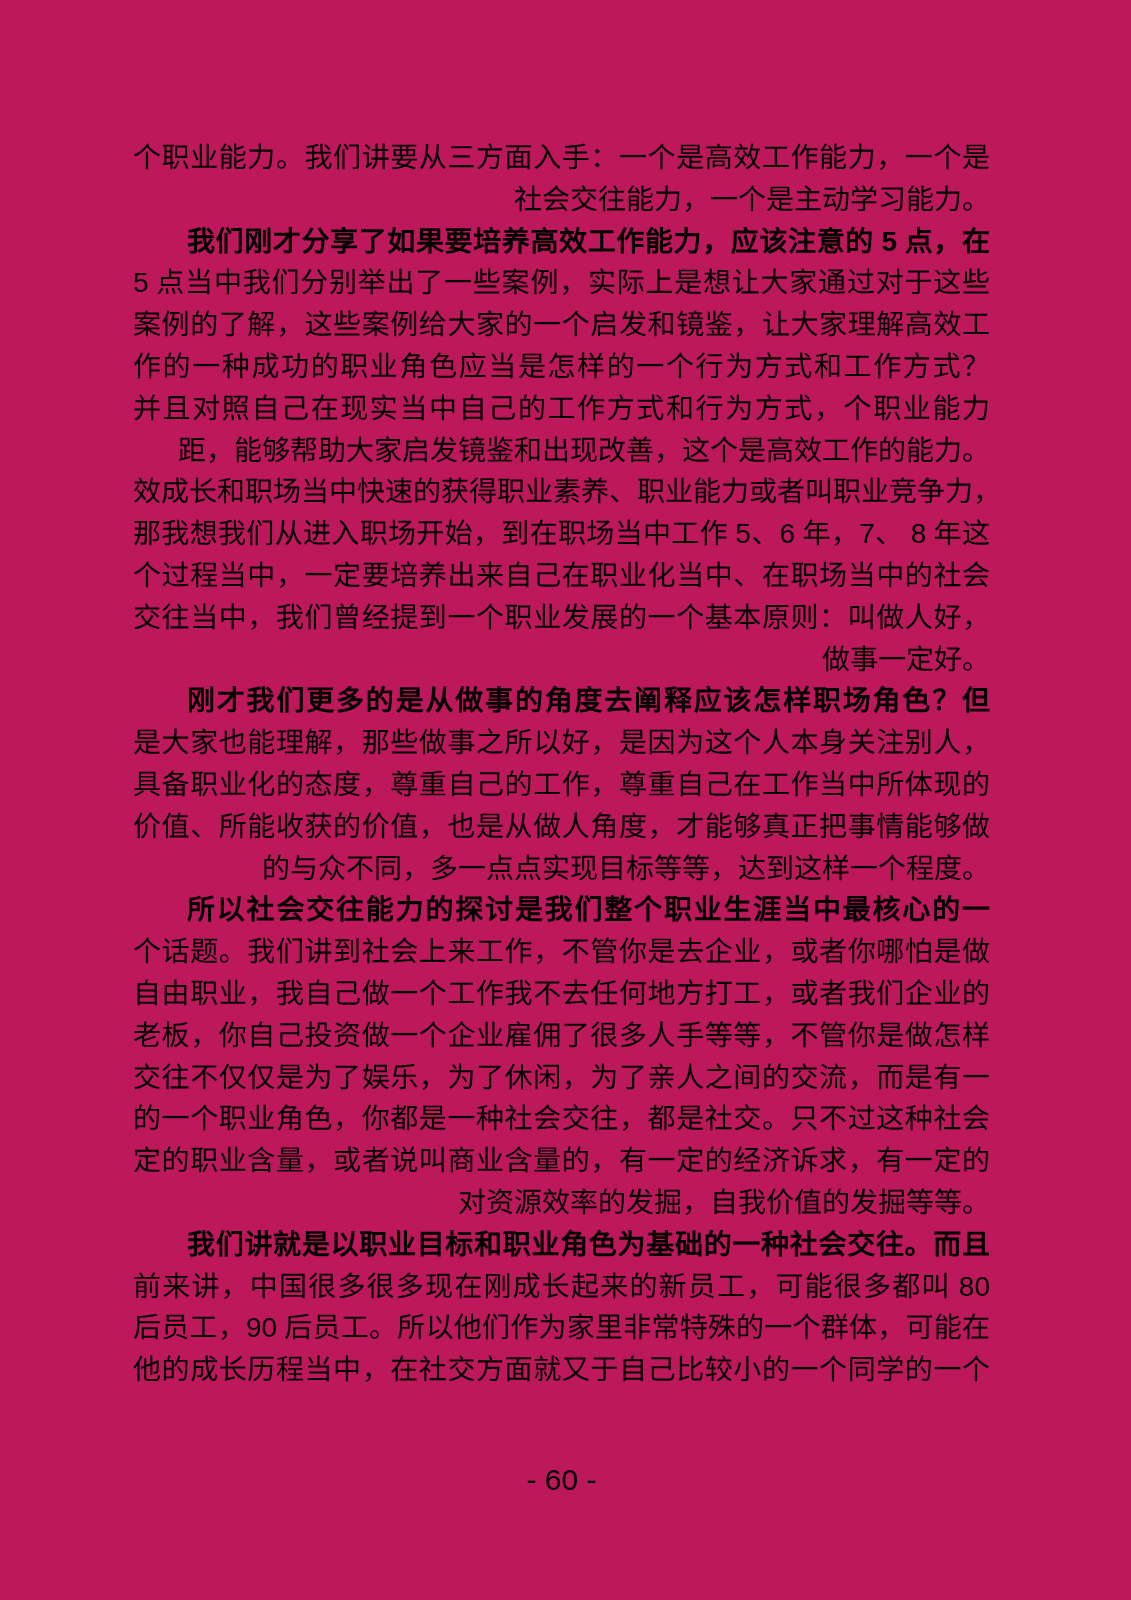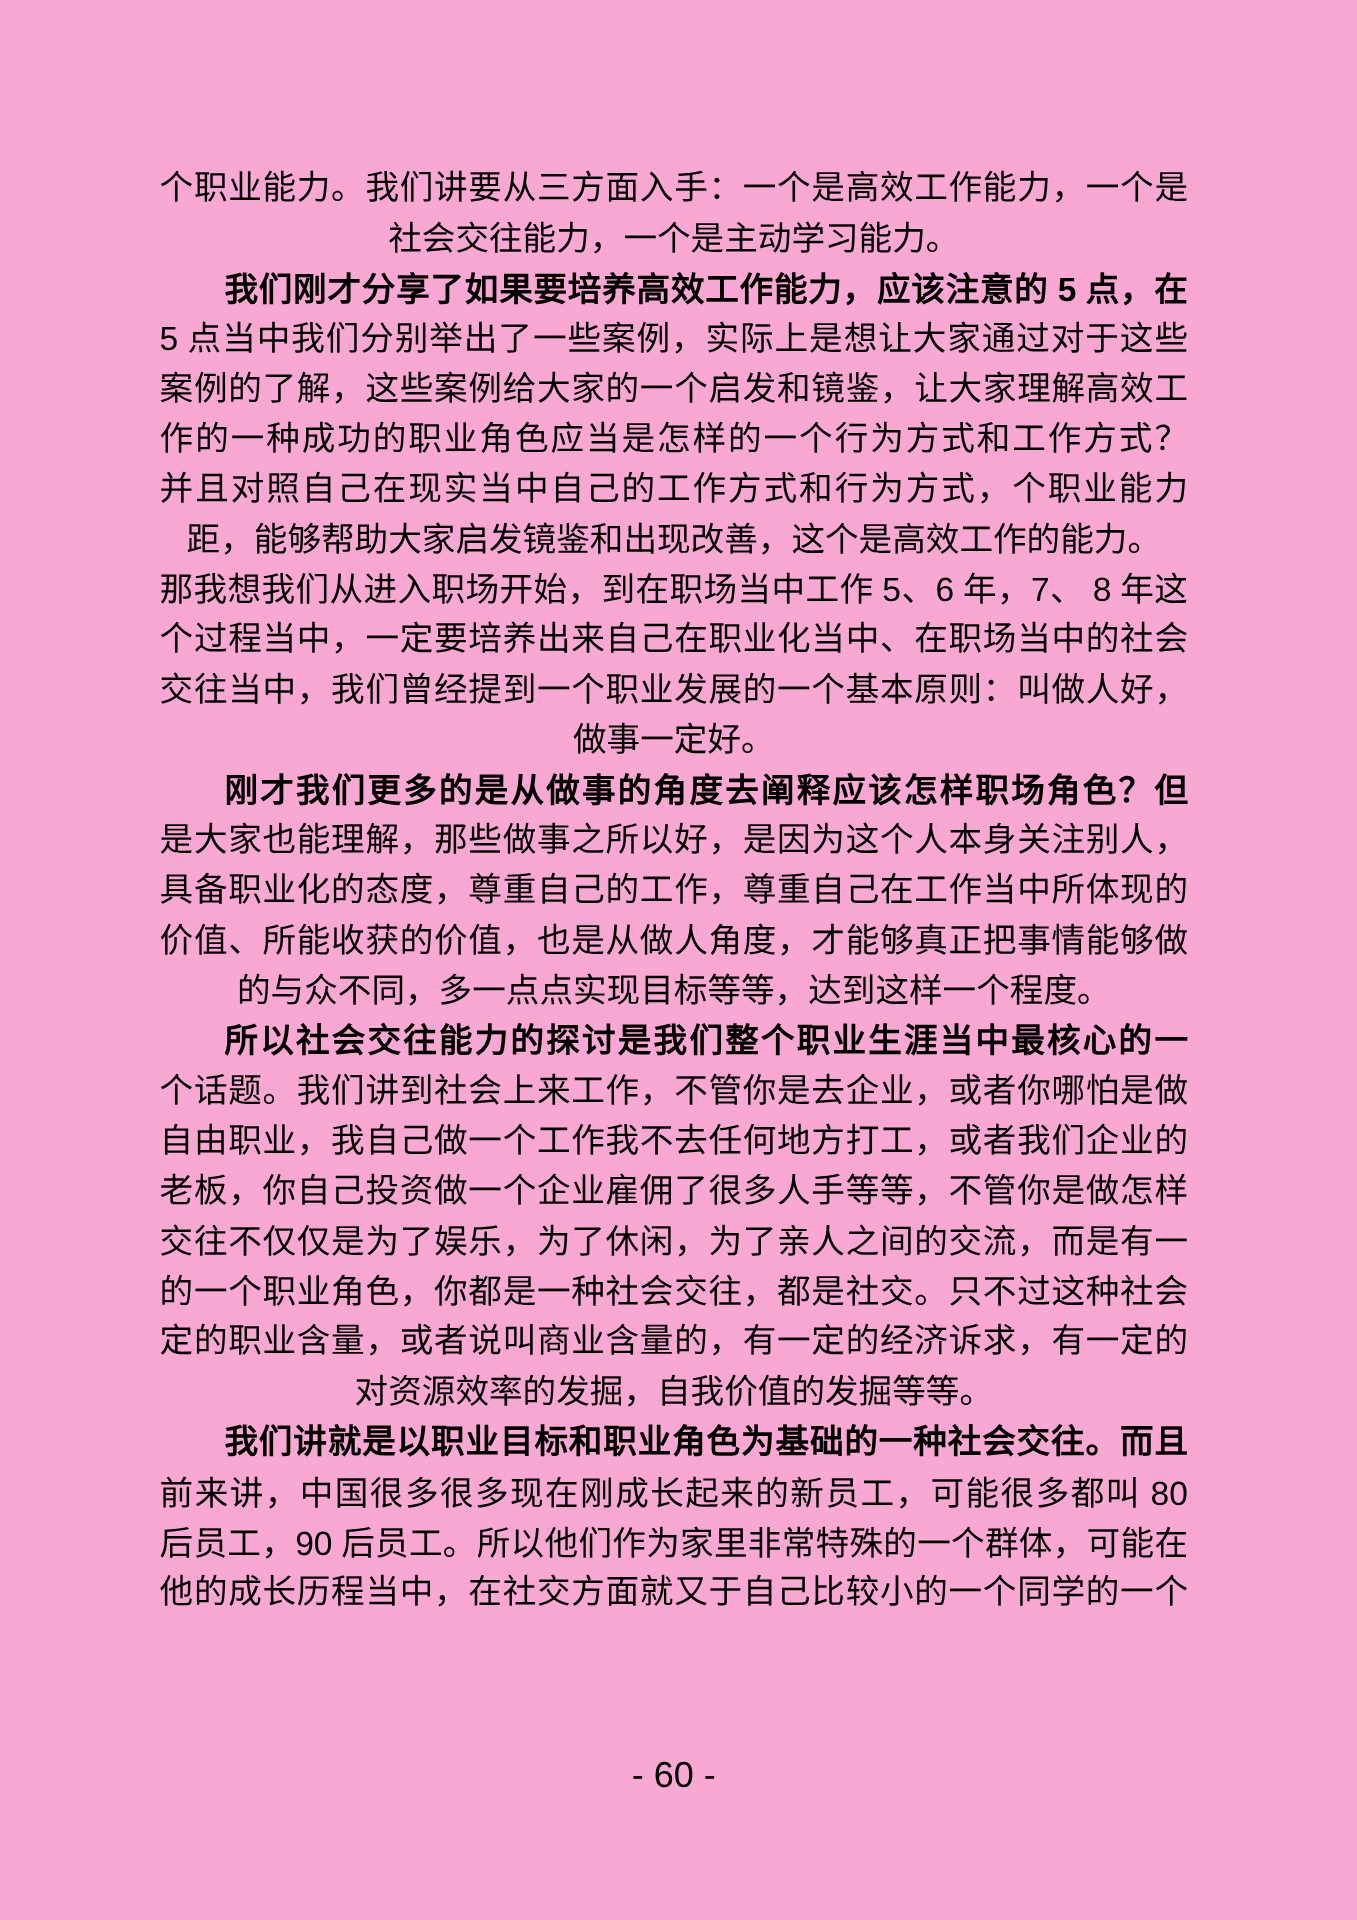--- a/index.html
+++ b/index.html
@@ -4,37 +4,37 @@
 <style>
   html, body {
     margin: 0;
     padding: 0;
     background: #ffffff;
   }
   .page {
     position: relative;
     width: 1131px;
     height: 1600px;
-    background: #f9a8d4;
+    background: #be185d;
     overflow: hidden;
     color: #000000;
     font-family: "Liberation Serif", "DejaVu Serif", serif;
   }
   .textblock {
     position: absolute;
     left: 133px;
     top: 137px;
     width: 857px;
   }
   .line {
     font-size: 28px;
     line-height: 41.8px;
     height: 41.8px;
     white-space: nowrap;
-    text-align: center;
+    text-align: right;
     letter-spacing: 0;
   }
   .line.fill {
     text-align: justify;
     text-align-last: justify;
     text-justify: inter-character;
   }
   .line.indent {
     text-indent: 54px;
     font-weight: bold;
@@ -60,20 +60,21 @@
 <div class="page">
   <div class="textblock">
       <div class="line fill">个职业能力。我们讲要从三方面入手：一个是高效工作能力，一个是</div>
       <div class="line">社会交往能力，一个是主动学习能力。</div>
       <div class="line fill indent">我们刚才分享了如果要培养高效工作能力，应该注意的 <span class="num">5</span> 点，在</div>
       <div class="line fill"><span class="num">5</span> 点当中我们分别举出了一些案例，实际上是想让大家通过对于这些</div>
       <div class="line fill">案例的了解，这些案例给大家的一个启发和镜鉴，让大家理解高效工</div>
       <div class="line fill">作的一种成功的职业角色应当是怎样的一个行为方式和工作方式？</div>
       <div class="line fill">并且对照自己在现实当中自己的工作方式和行为方式，个职业能力</div>
       <div class="line">距，能够帮助大家启发镜鉴和出现改善，这个是高效工作的能力。</div>
+      <div class="line fill">效成长和职场当中快速的获得职业素养、职业能力或者叫职业竞争力，</div>
       <div class="line fill">那我想我们从进入职场开始，到在职场当中工作 <span class="num">5</span>、<span class="num">6</span> 年，<span class="num">7</span>、 <span class="num">8</span> 年这</div>
       <div class="line fill">个过程当中，一定要培养出来自己在职业化当中、在职场当中的社会</div>
       <div class="line fill">交往当中，我们曾经提到一个职业发展的一个基本原则：叫做人好，</div>
       <div class="line">做事一定好。</div>
       <div class="line fill indent">刚才我们更多的是从做事的角度去阐释应该怎样职场角色？但</div>
       <div class="line fill">是大家也能理解，那些做事之所以好，是因为这个人本身关注别人，</div>
       <div class="line fill">具备职业化的态度，尊重自己的工作，尊重自己在工作当中所体现的</div>
       <div class="line fill">价值、所能收获的价值，也是从做人角度，才能够真正把事情能够做</div>
       <div class="line">的与众不同，多一点点实现目标等等，达到这样一个程度。</div>
       <div class="line fill indent">所以社会交往能力的探讨是我们整个职业生涯当中最核心的一</div>

